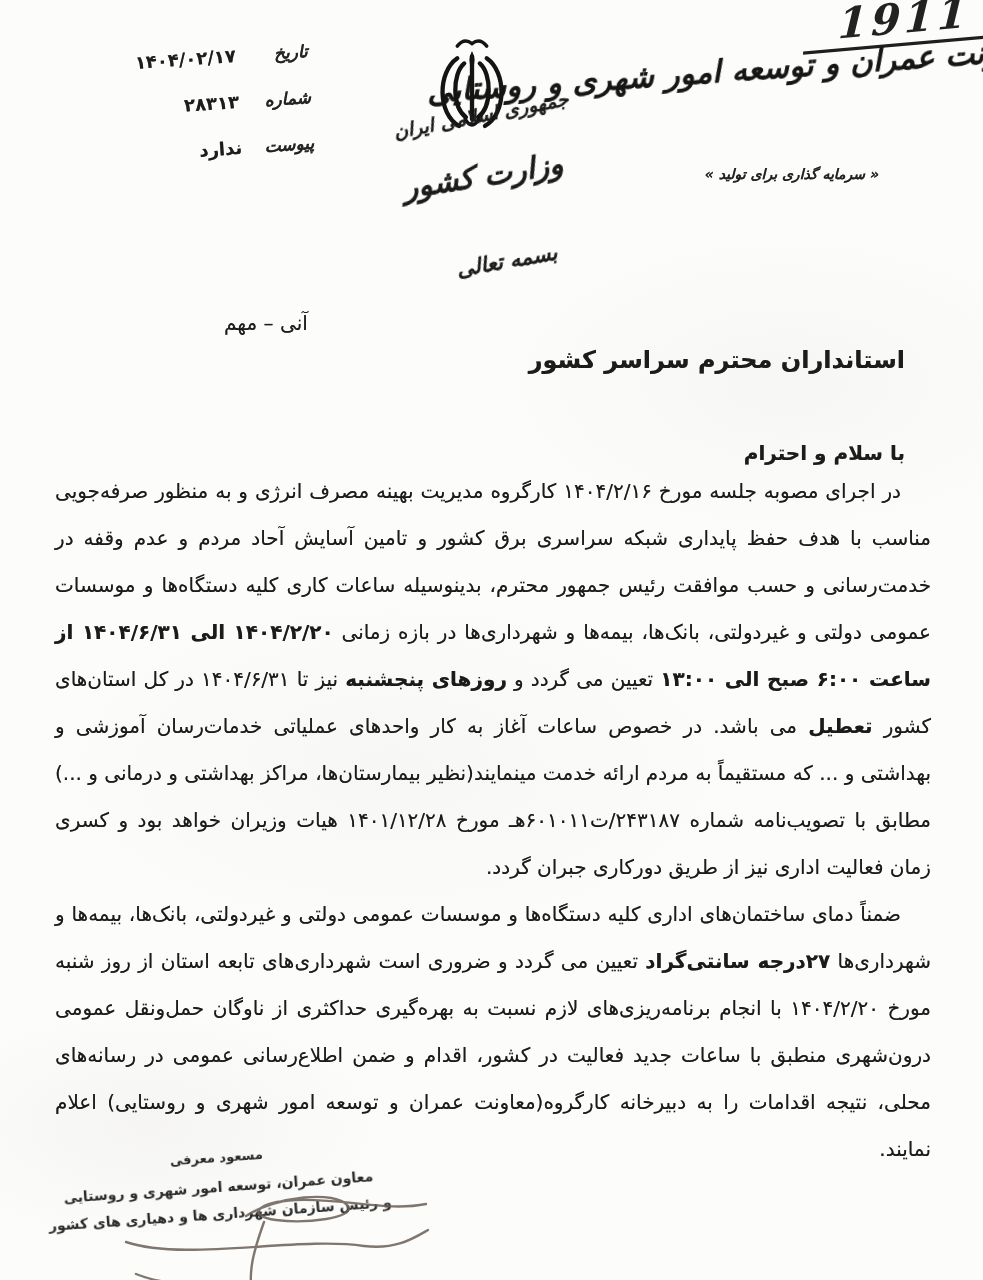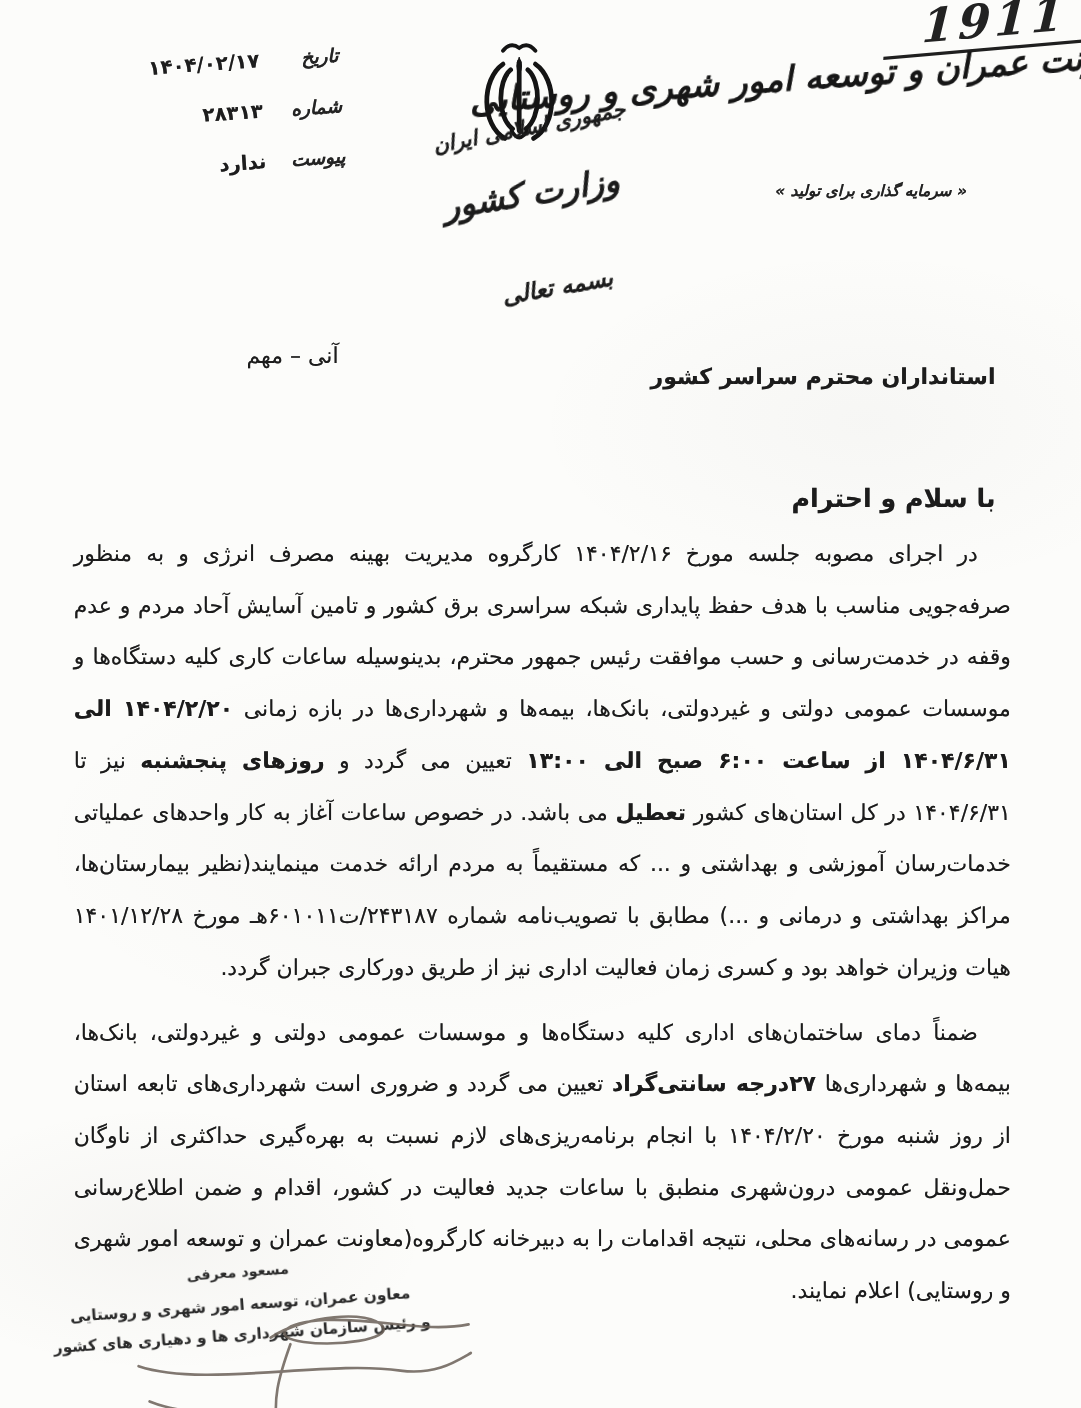--- a/index.html
+++ b/index.html
@@ -69,32 +69,32 @@
   .meta-row{display:flex;direction:rtl;align-items:baseline;margin-bottom:25px;}
   .meta-label{
     font-family:"DejaVu Serif", serif;font-style:italic;font-weight:bold;
     font-size:17px;width:72px;color:#242424;
   }
   .meta-value{font-size:18px;font-weight:bold;letter-spacing:1px;color:#1d1d1d;}
   
   .besmele{top:248px;left:456px;font-size:21px;transform:rotate(-10deg);}
   .priority{top:294px;left:224px;font-size:20px;font-weight:normal;direction:rtl;margin-top:17px;}
   
-  .addressee{top:330px;right:78px;font-size:20px;font-weight:bold;}
-  .salutation{top:441px;right:78px;font-size:23px;font-weight:bold;}
+  .addressee{top:346px;right:78px;font-size:24px;font-weight:bold;}
+  .salutation{top:441px;right:78px;font-size:20px;font-weight:bold;}
   
   .body-text{
     top:468px;right:52px;left:55px;
     direction:rtl;
     text-align:justify;
     font-size:20px;
     line-height:47px;
     color:#1b1b1b;
   }
-  .body-text p{margin:12px;text-indent:30px;}
+  .body-text p{margin:0;text-indent:30px;}
   .b{font-weight:bold;}
   
   .sig-block{
     top:1150px;left:46px;width:345px;
     text-align:center;
     transform:rotate(-4deg);
     color:#2a2a2a;
   }
   .sig-name{font-size:13px;font-weight:bold;margin-bottom:9px;filter:blur(.3px);}
   .sig-line{font-size:14px;font-weight:bold;line-height:27px;filter:blur(.25px);}

